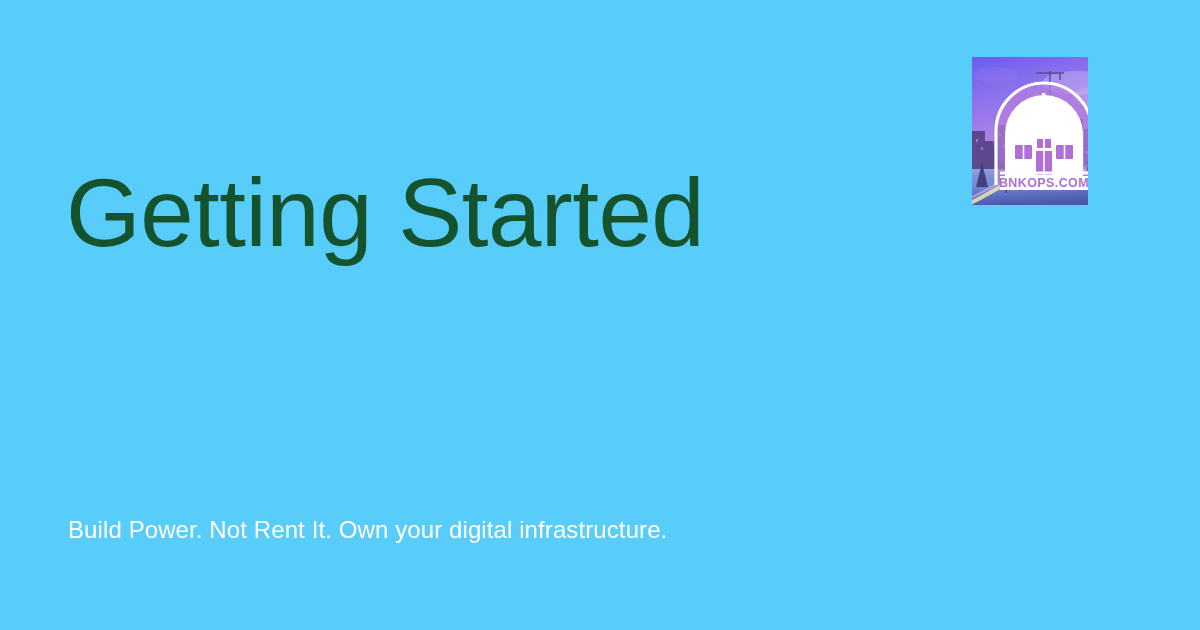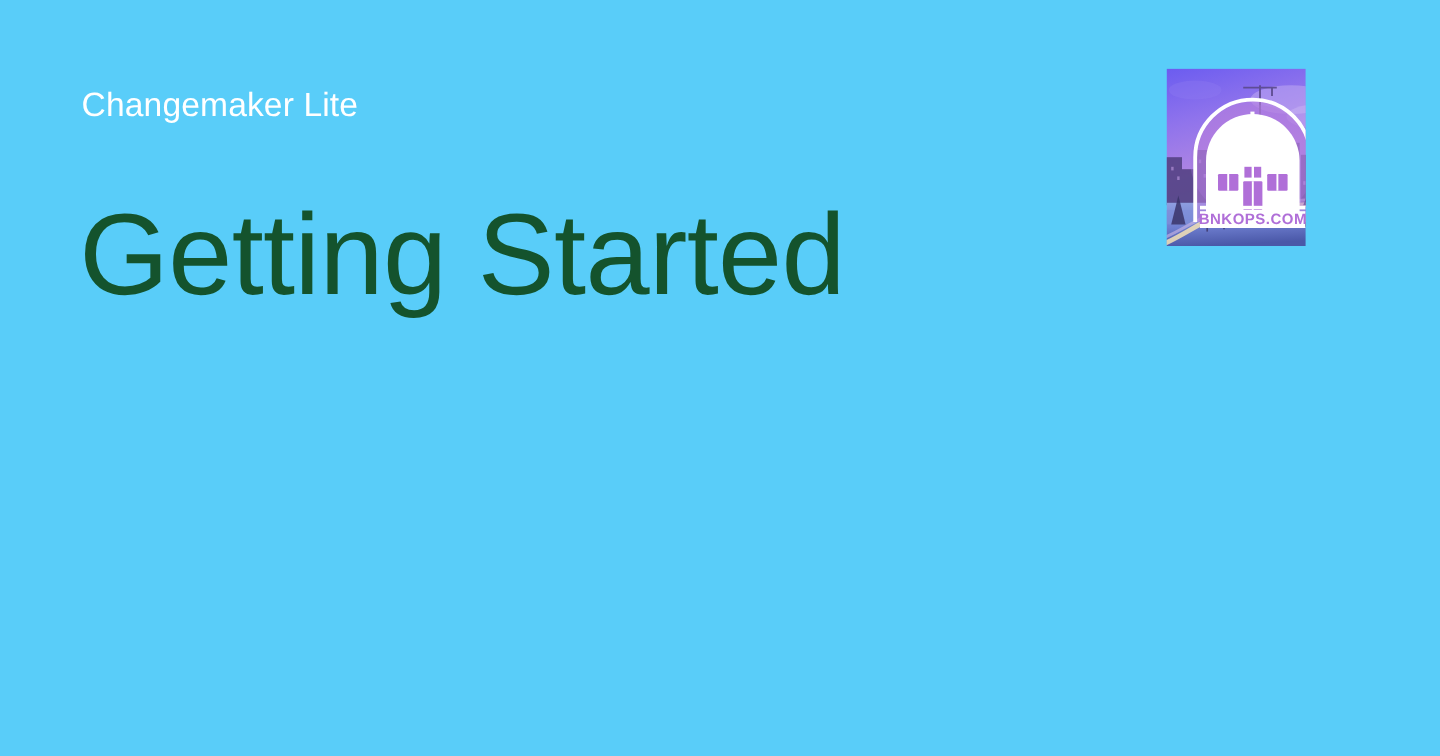--- a/index.html
+++ b/index.html
@@ -73,24 +73,24 @@
     display: block;
     width: 144px;
     height: 148px;
   }
 </style>
 </head>
 <body>
 
 <div class="card">
 
-  <div class="eyebrow">Changemaker Lite</div>
 
   <h1 class="headline">Getting Started</h1>
 
+  <div class="tagline">Build Power. Not Rent It. Own your digital infrastructure.</div>
 
   <div class="logo-badge">
     <svg viewBox="0 0 144 148" xmlns="http://www.w3.org/2000/svg" aria-hidden="true">
       <defs>
         <linearGradient id="skyGrad" x1="0" y1="0" x2="0.35" y2="1">
           <stop offset="0%" stop-color="#6b5cf0"></stop>
           <stop offset="38%" stop-color="#8f73ec"></stop>
           <stop offset="70%" stop-color="#ab83e4"></stop>
           <stop offset="100%" stop-color="#9a8fe0"></stop>
         </linearGradient>

